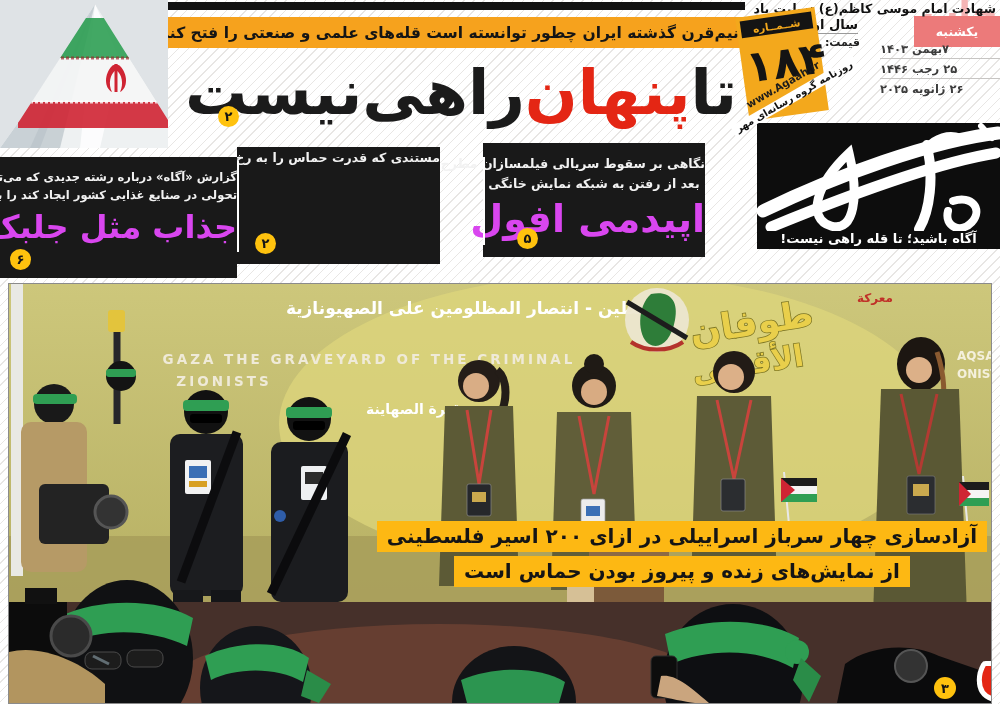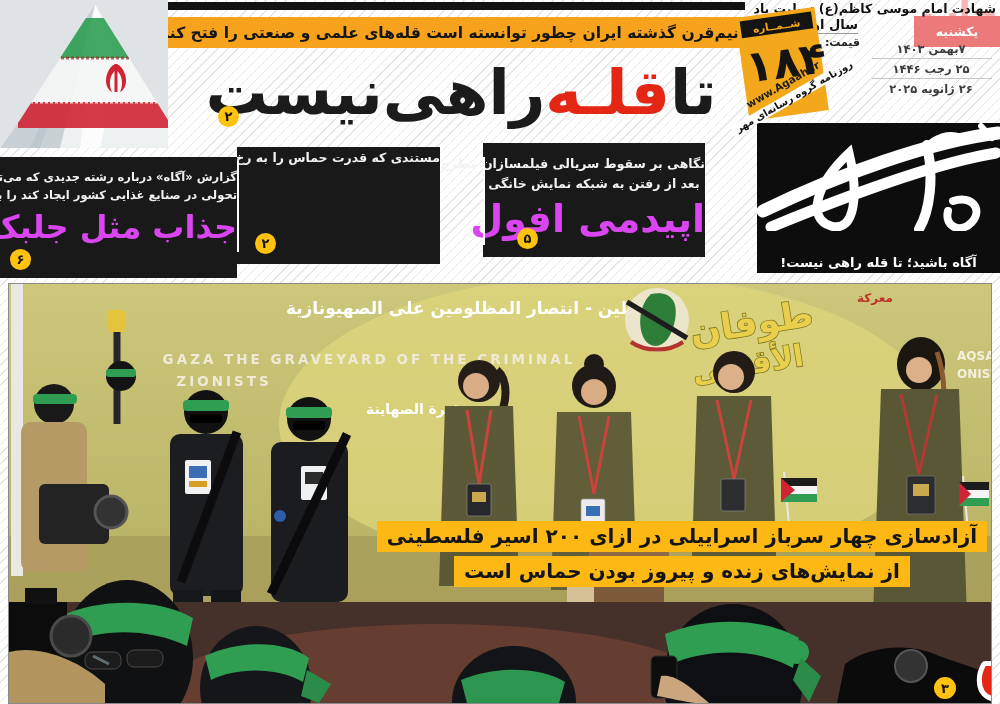--- a/index.html
+++ b/index.html
@@ -44,36 +44,36 @@
   
   .condolence{right:4px;top:1px;width:250px;direction:rtl;text-align:right;
     font-size:12.5px;font-weight:bold;color:#111;z-index:4;}
   .wm{right:2px;top:-8px;font-size:36px;font-weight:bold;color:#f5b5b5;z-index:2;direction:rtl;}
   .weekday{right:0;top:16px;width:86px;height:31px;background:#ec7a7a;z-index:3;
     display:flex;align-items:center;justify-content:center;}
   .weekday span{color:#fff;font-size:12.5px;font-weight:bold;direction:rtl;}
   .yearlab{right:142px;top:17px;font-size:13px;font-weight:bold;color:#111;direction:rtl;z-index:3;}
   .yearline{right:142px;top:33px;width:58px;height:1px;background:#9a9a9a;z-index:3;}
   .price{right:140px;top:36px;font-size:11px;font-weight:bold;color:#222;direction:rtl;z-index:3;}
-  .dates{right:8px;top:39px;width:120px;z-index:3;direction:rtl;text-align:center;}
+  .dates{right:0;top:39px;width:120px;z-index:3;direction:rtl;text-align:left;}
   .dates .d{font-size:11.5px;color:#3c3c3c;font-weight:bold;padding:3px 2px 2px 0;}
   .dates .sep{height:1px;background:#c7c5c3;}
 
   .issue-box{left:742px;top:12px;width:80px;height:104px;background:#f3a81c;z-index:5;
     transform:rotate(-8deg);box-sizing:border-box;padding:4px;}
   .issue-label{background:#141414;height:17px;display:flex;align-items:center;justify-content:center;}
   .issue-label span{color:#f3a81c;font-size:10.5px;font-weight:bold;direction:rtl;}
   .issue-num{text-align:center;font-size:44px;font-weight:bold;color:#141414;line-height:1.35;}
   .www{left:747px;top:99px;transform:rotate(-30deg);transform-origin:0 50%;
     font-size:10.5px;font-weight:bold;color:#1c1c1c;z-index:6;white-space:nowrap;}
   .publisher{left:733px;top:126px;transform:rotate(-30deg);transform-origin:0 50%;
     font-size:10px;font-weight:bold;color:#111;background:#ffffff;padding:0 4px;z-index:6;
     direction:rtl;white-space:nowrap;}
 
-  .logo-box{left:757px;top:123px;width:243px;height:150px;background:#0d0d0d;z-index:5;}
+  .logo-box{left:757px;top:123px;width:243px;height:126px;background:#0d0d0d;z-index:5;}
   .logo-slogan{position:absolute;left:0;right:0;bottom:3px;text-align:center;
     color:#fff;font-size:13px;font-weight:bold;direction:rtl;}
 
   
   .photo{left:8px;top:283px;width:982px;height:419px;z-index:2;border:1px solid #8b8b8b;
     background:#b5ae60;box-sizing:content-box;}
   .photo svg{display:block;}
   .caption{position:absolute;right:4px;top:237px;z-index:3;text-align:center;direction:rtl;}
   .caption .cl{display:inline-block;background:#fdb813;color:#151515;font-size:20px;font-weight:bold;
     padding:3px 10px 4px;white-space:nowrap;}
@@ -110,21 +110,21 @@
         <line x1="26" y1="58" x2="168" y2="58" stroke="#9b2b2b" stroke-width="3" stroke-dasharray="3 2" opacity="0.7"></line>
         <line x1="20" y1="102" x2="168" y2="102" stroke="#ffffff" stroke-width="3" stroke-dasharray="3 2" opacity="0.8"></line>
         <path d="M112 66 C104 74,104 88,112 92 C108 84,110 74,116 70 C122 74,124 84,120 92 C128 88,128 74,120 66 C118 64,114 64,112 66 Z" fill="#cf2433"></path>
         <line x1="116" y1="64" x2="116" y2="92" stroke="#cf2433" stroke-width="3"></line>
       </g>
     </svg>
   </div>
 
   <div class="abs lead">
     <span class="w">تا</span>
-    <span class="w accent">قلـه </span>
+    <span class="w accent">پنهان </span>
     <span class="w">راهی‌نیست</span>
   </div>
   <div class="abs badge b21" style="left:218px;top:106px;">۲</div>
 
   <div class="abs teaser t-right">
     <div class="kick">نگاهی بر سقوط سریالی فیلمسازان مطرح</div>
     <div class="kick">بعد از رفتن به شبکه نمایش خانگی</div>
     <div class="ttl">اپیدمی افول</div>
     <div class="badge b21 tbadge" style="left:34px;bottom:8px;">۵</div>
   </div>

